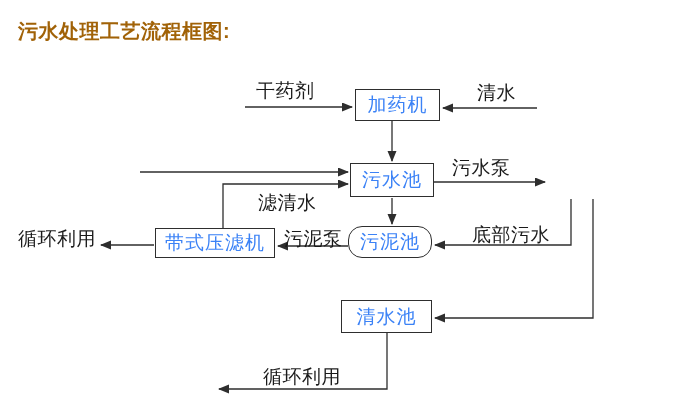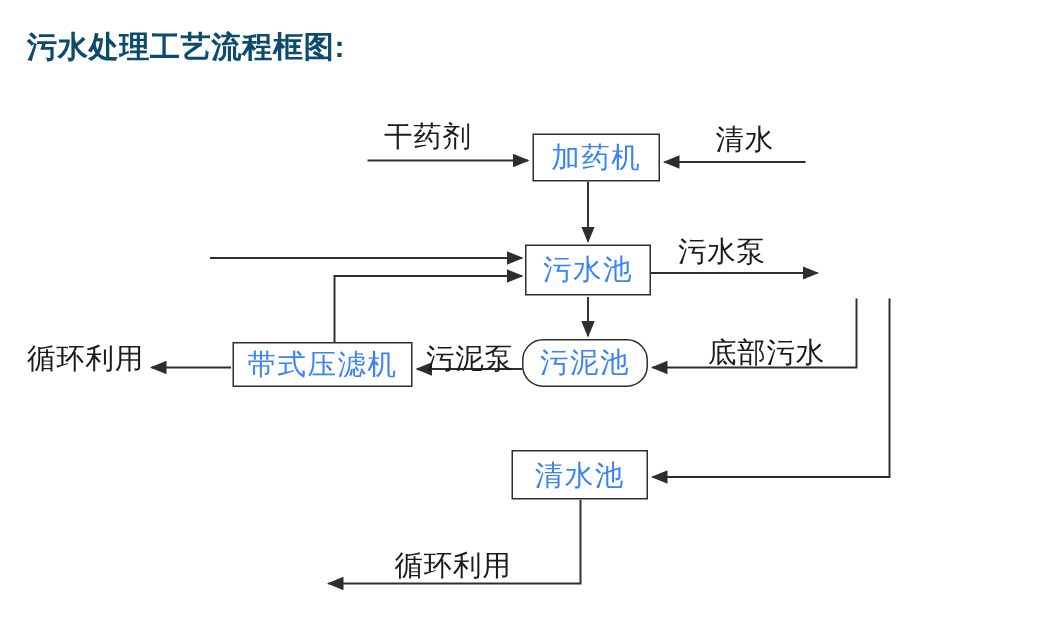--- a/index.html
+++ b/index.html
@@ -14,21 +14,21 @@
     height: 420px;
     background: #ffffff;
     overflow: hidden;
   }
   .title {
     position: absolute;
     left: 18px;
     top: 18px;
     font-size: 20px;
     font-weight: bold;
-    color: #0c4a6e;
+    color: #a16207;
     letter-spacing: 0.5px;
     white-space: nowrap;
   }
   .node {
     position: absolute;
     box-sizing: border-box;
     border: 1.5px solid #2e2e2e;
     background: #ffffff;
     display: flex;
     align-items: center;
@@ -108,20 +108,21 @@
 
   <div class="node" style="left:341px; top:300px; width:91px; height:33px;">清水池</div>
 
   <div class="flow-label" style="left:256px; top:78px;">干药剂</div>
 
   <div class="flow-label" style="left:477px; top:80px;">清水</div>
 
 
   <div class="flow-label" style="left:452px; top:155px;">污水泵</div>
 
+  <div class="flow-label" style="left:258px; top:190px;">滤清水</div>
 
   <div class="flow-label" style="left:18px; top:226px;">循环利用</div>
 
   <div class="flow-label" style="left:284px; top:226px;">污泥泵</div>
 
   <div class="flow-label" style="left:472px; top:222px;">底部污水</div>
 
   <div class="flow-label" style="left:263px; top:364px;">循环利用</div>
 
 </div>

